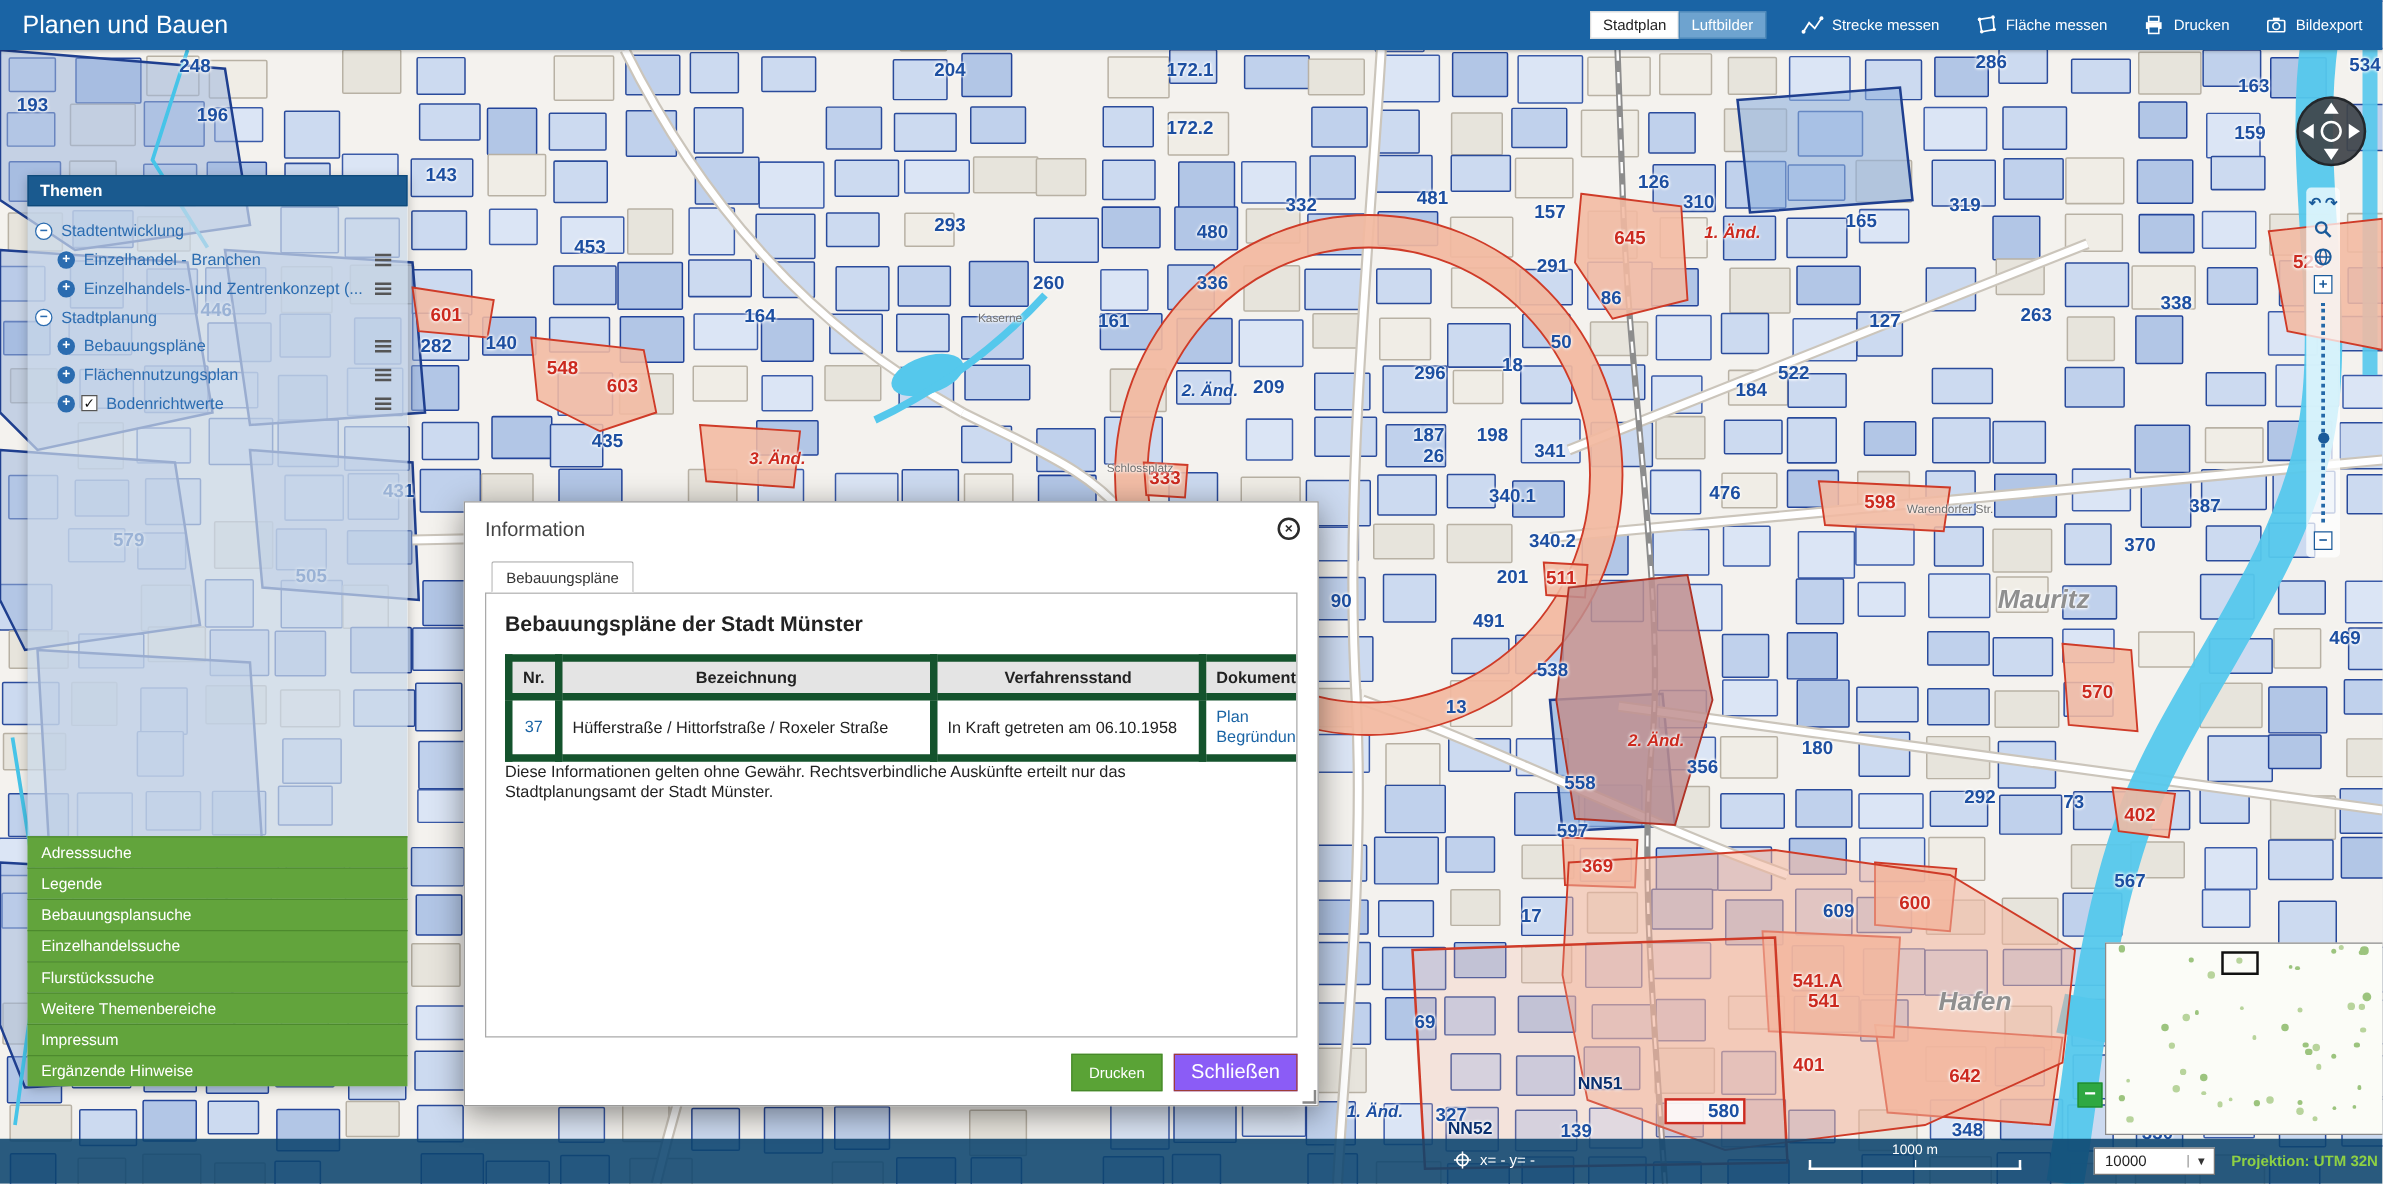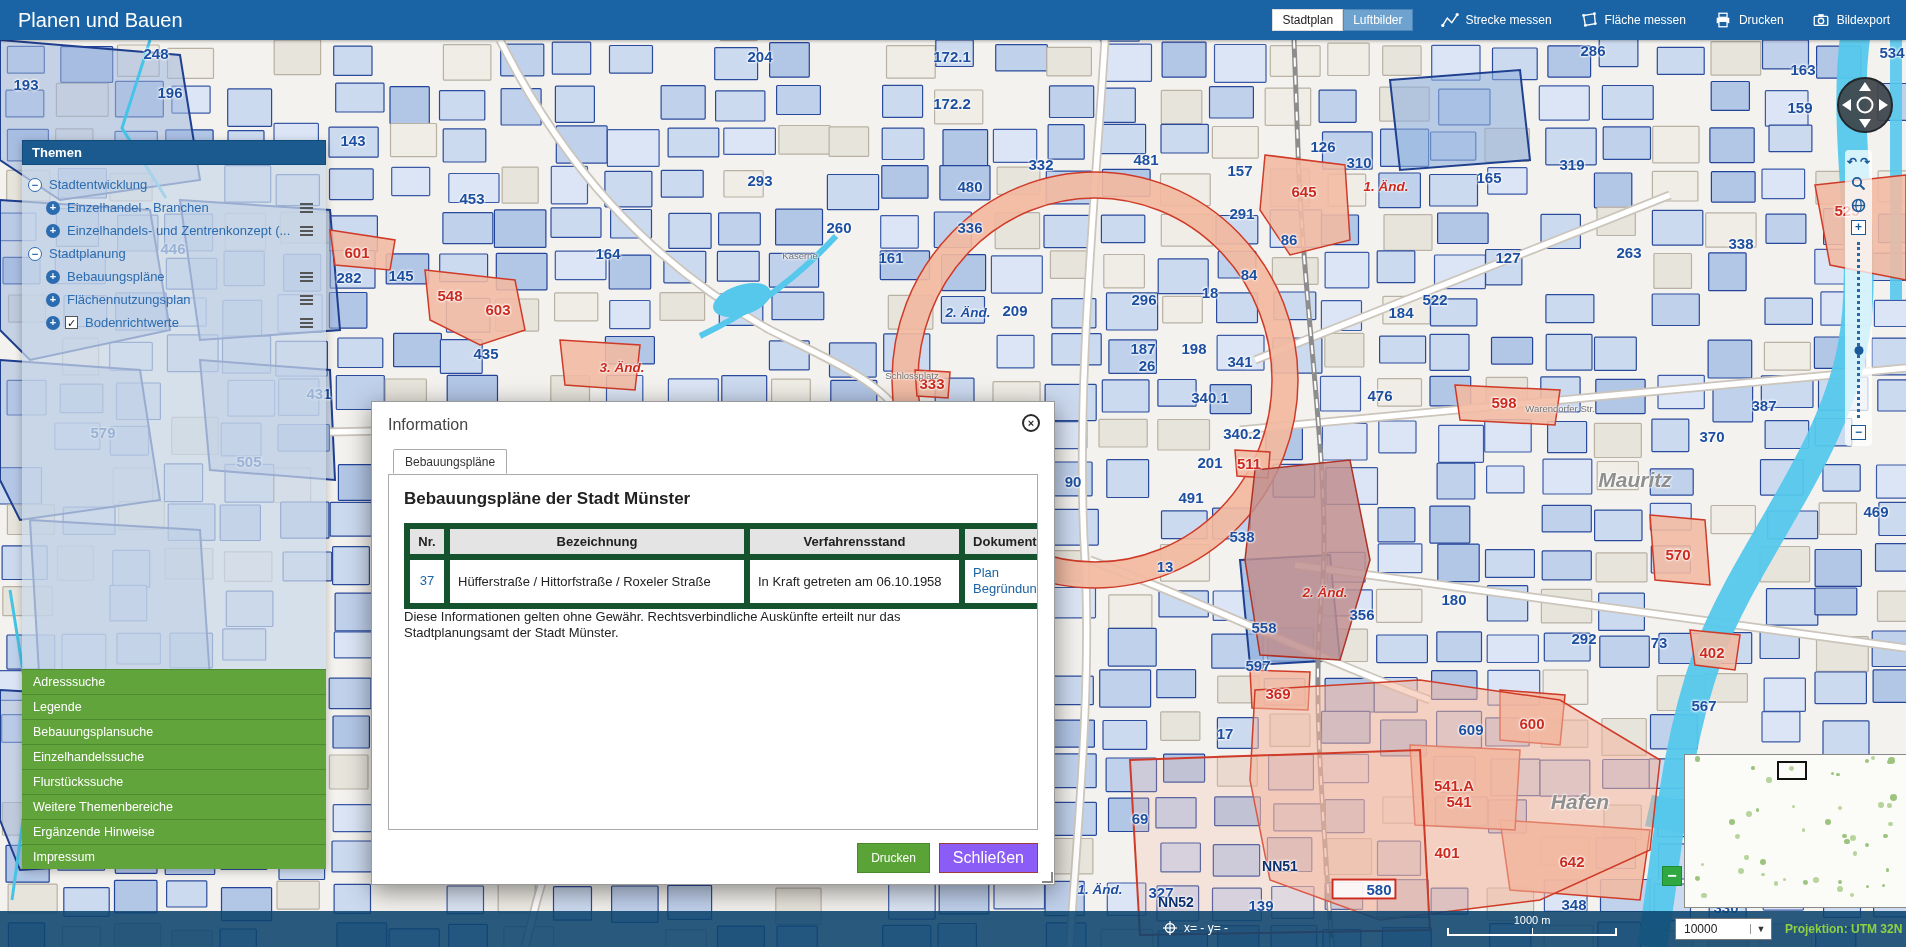--- a/index.html
+++ b/index.html
@@ -911,28 +911,28 @@
       <span class="mlab b" style="left: 1323px; top: 146px;">126</span>
       <span class="mlab b" style="left: 1359px; top: 162px;">310</span>
       <span class="mlab b" style="left: 1489px; top: 177px;">165</span>
       <span class="mlab b" style="left: 1572px; top: 164px;">319</span>
       <span class="mlab b" style="left: 839px; top: 227px;">260</span>
       <span class="mlab b" style="left: 970px; top: 227px;">336</span>
       <span class="mlab b" style="left: 1242px; top: 213px;">291</span>
       <span class="mlab b" style="left: 1289px; top: 239px;">86</span>
       <span class="mlab b" style="left: 1629px; top: 252px;">263</span>
       <span class="mlab b" style="left: 1741px; top: 243px;">338</span>
-      <span class="mlab b" style="left: 401px; top: 275px;">145</span>
+      <span class="mlab b" style="left: 401px; top: 275px;">140</span>
       <span class="mlab b" style="left: 608px; top: 253px;">164</span>
       <span class="mlab b" style="left: 891px; top: 257px;">161</span>
       <span class="mlab b" style="left: 1015px; top: 310px;">209</span>
       <span class="mlab bi" style="left: 968px; top: 312px;">2. Änd.</span>
       <span class="mlab b" style="left: 1144px; top: 299px;">296</span>
       <span class="mlab b" style="left: 1210px; top: 292px;">18</span>
-      <span class="mlab b" style="left: 1249px; top: 274px;">84</span>
+      <span class="mlab b" style="left: 1249px; top: 274px;">50</span>
       <span class="mlab b" style="left: 1508px; top: 257px;">127</span>
       <span class="mlab b" style="left: 1435px; top: 299px;">522</span>
       <span class="mlab b" style="left: 1401px; top: 312px;">184</span>
       <span class="mlab b" style="left: 486px; top: 353px;">435</span>
       <span class="mlab b" style="left: 1143px; top: 348px;">187</span>
       <span class="mlab b" style="left: 1147px; top: 365px;">26</span>
       <span class="mlab b" style="left: 1194px; top: 348px;">198</span>
       <span class="mlab b" style="left: 1240px; top: 361px;">341</span>
       <span class="mlab b" style="left: 1380px; top: 395px;">476</span>
       <span class="mlab b" style="left: 1764px; top: 405px;">387</span>
@@ -1086,22 +1086,22 @@
         <span class="ham"></span>
       </div>
     </div>
   <div id="side-menu">
       <div class="mitem">Adresssuche</div>
       <div class="mitem">Legende</div>
       <div class="mitem">Bebauungsplansuche</div>
       <div class="mitem">Einzelhandelssuche</div>
       <div class="mitem">Flurstückssuche</div>
       <div class="mitem">Weitere Themenbereiche</div>
+      <div class="mitem">Impressum</div>
       <div class="mitem">Ergänzende Hinweise</div>
-      <div class="mitem">Impressum</div>
     </div>
 </aside>
 
 <div id="dialog">
   <div class="dlg-title">Information</div>
   <div class="dlg-close">×</div>
   <div class="tabs">
     <span class="tab">Bebauungspläne</span>
   </div>
   <div class="dlg-content">

